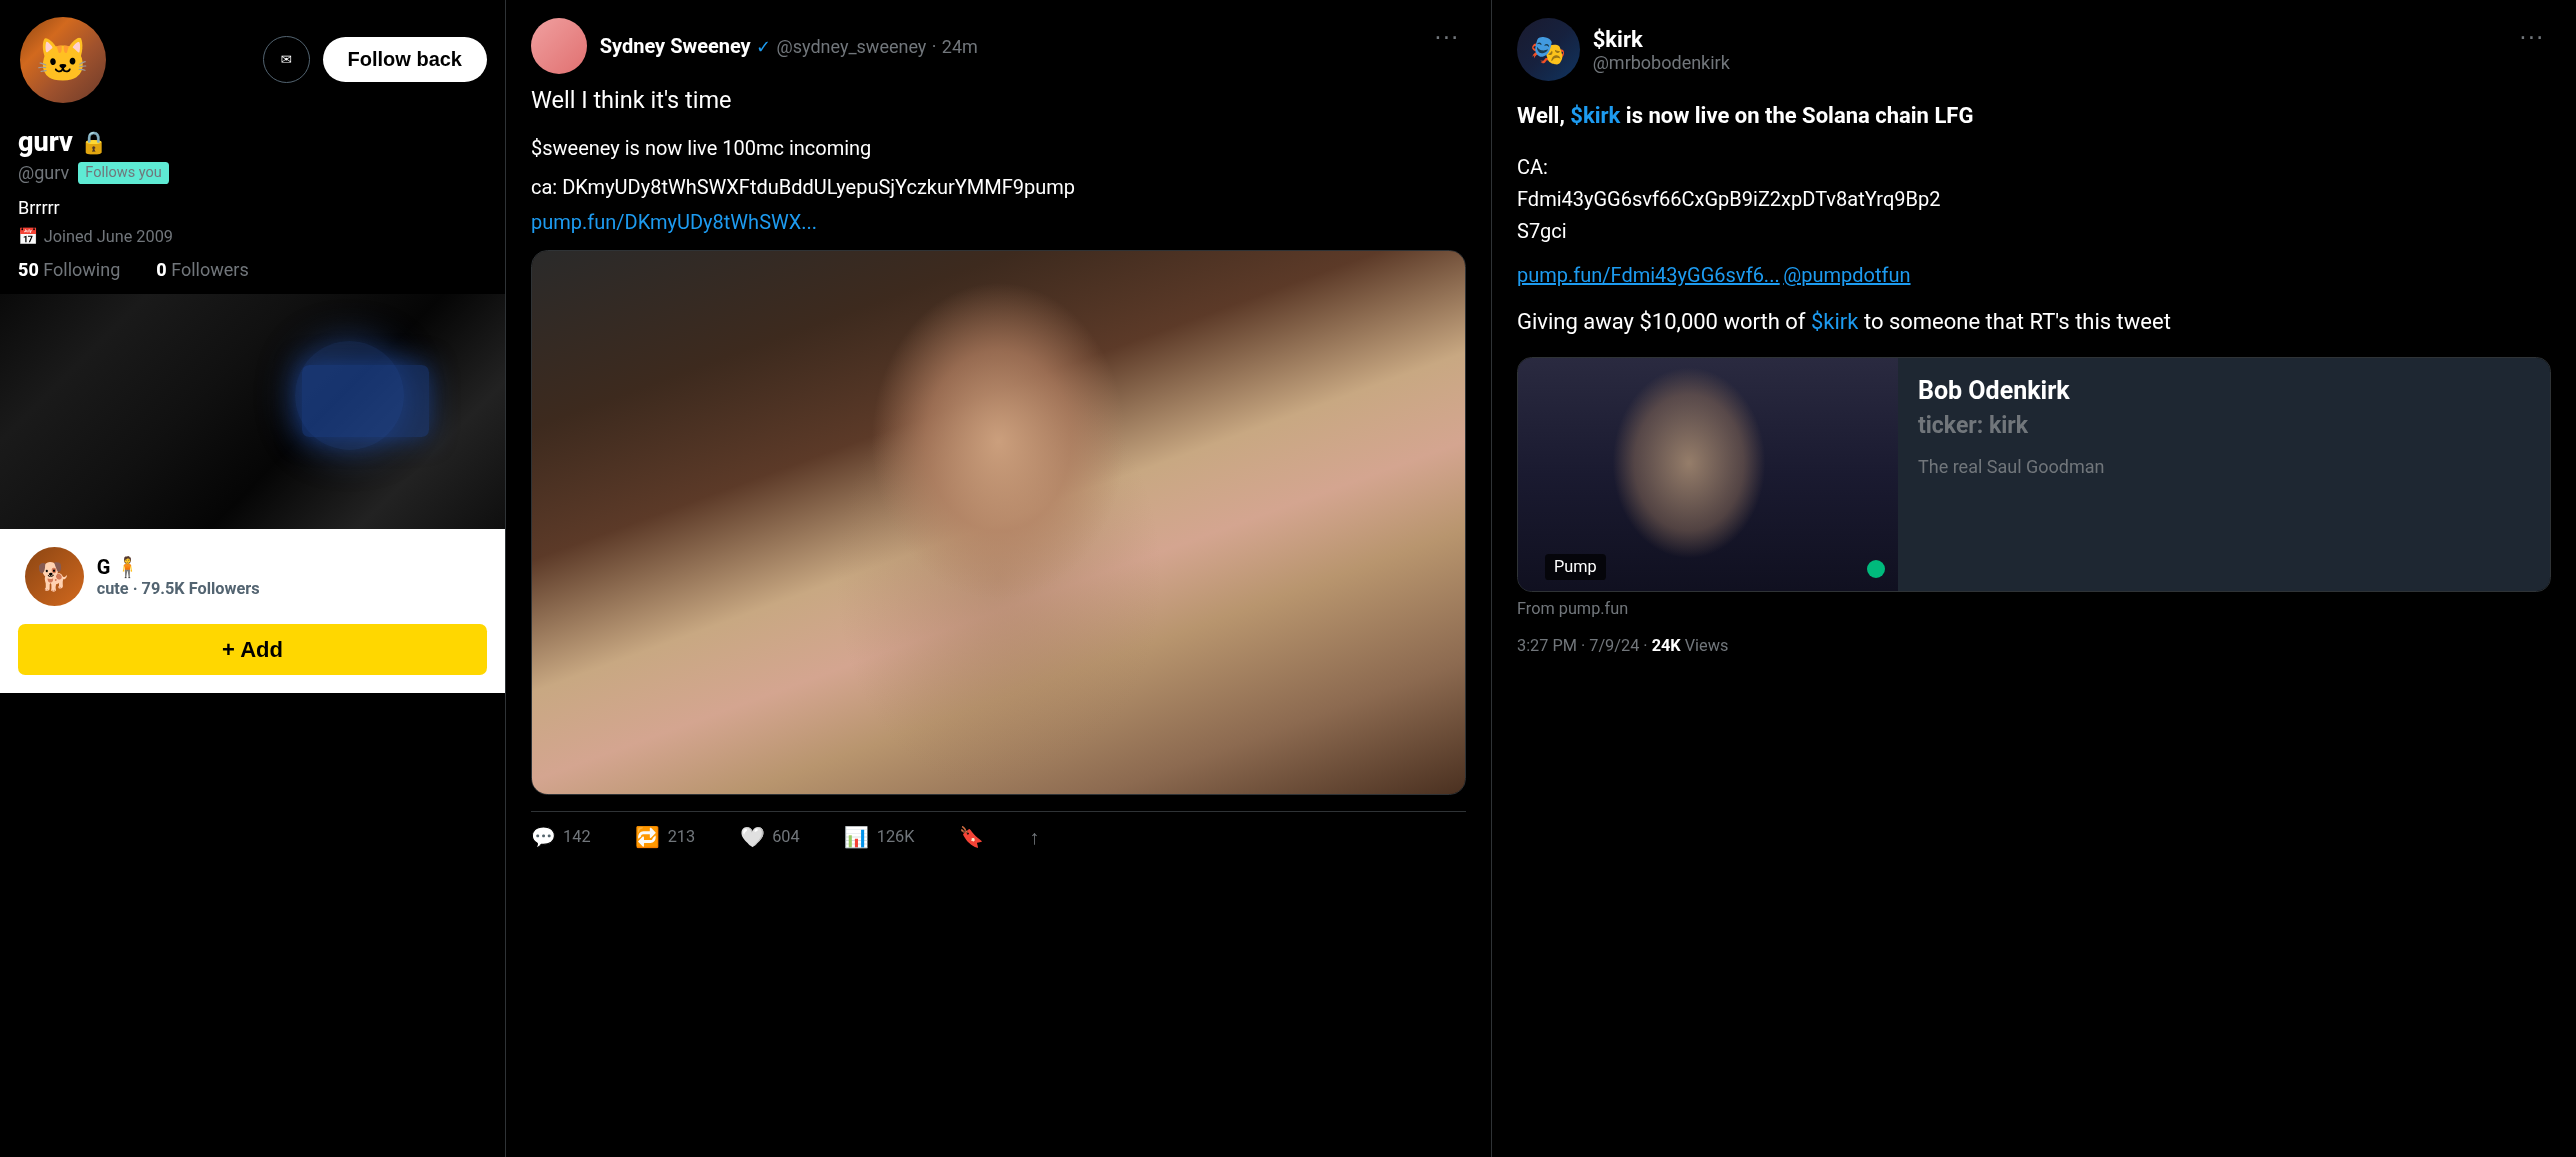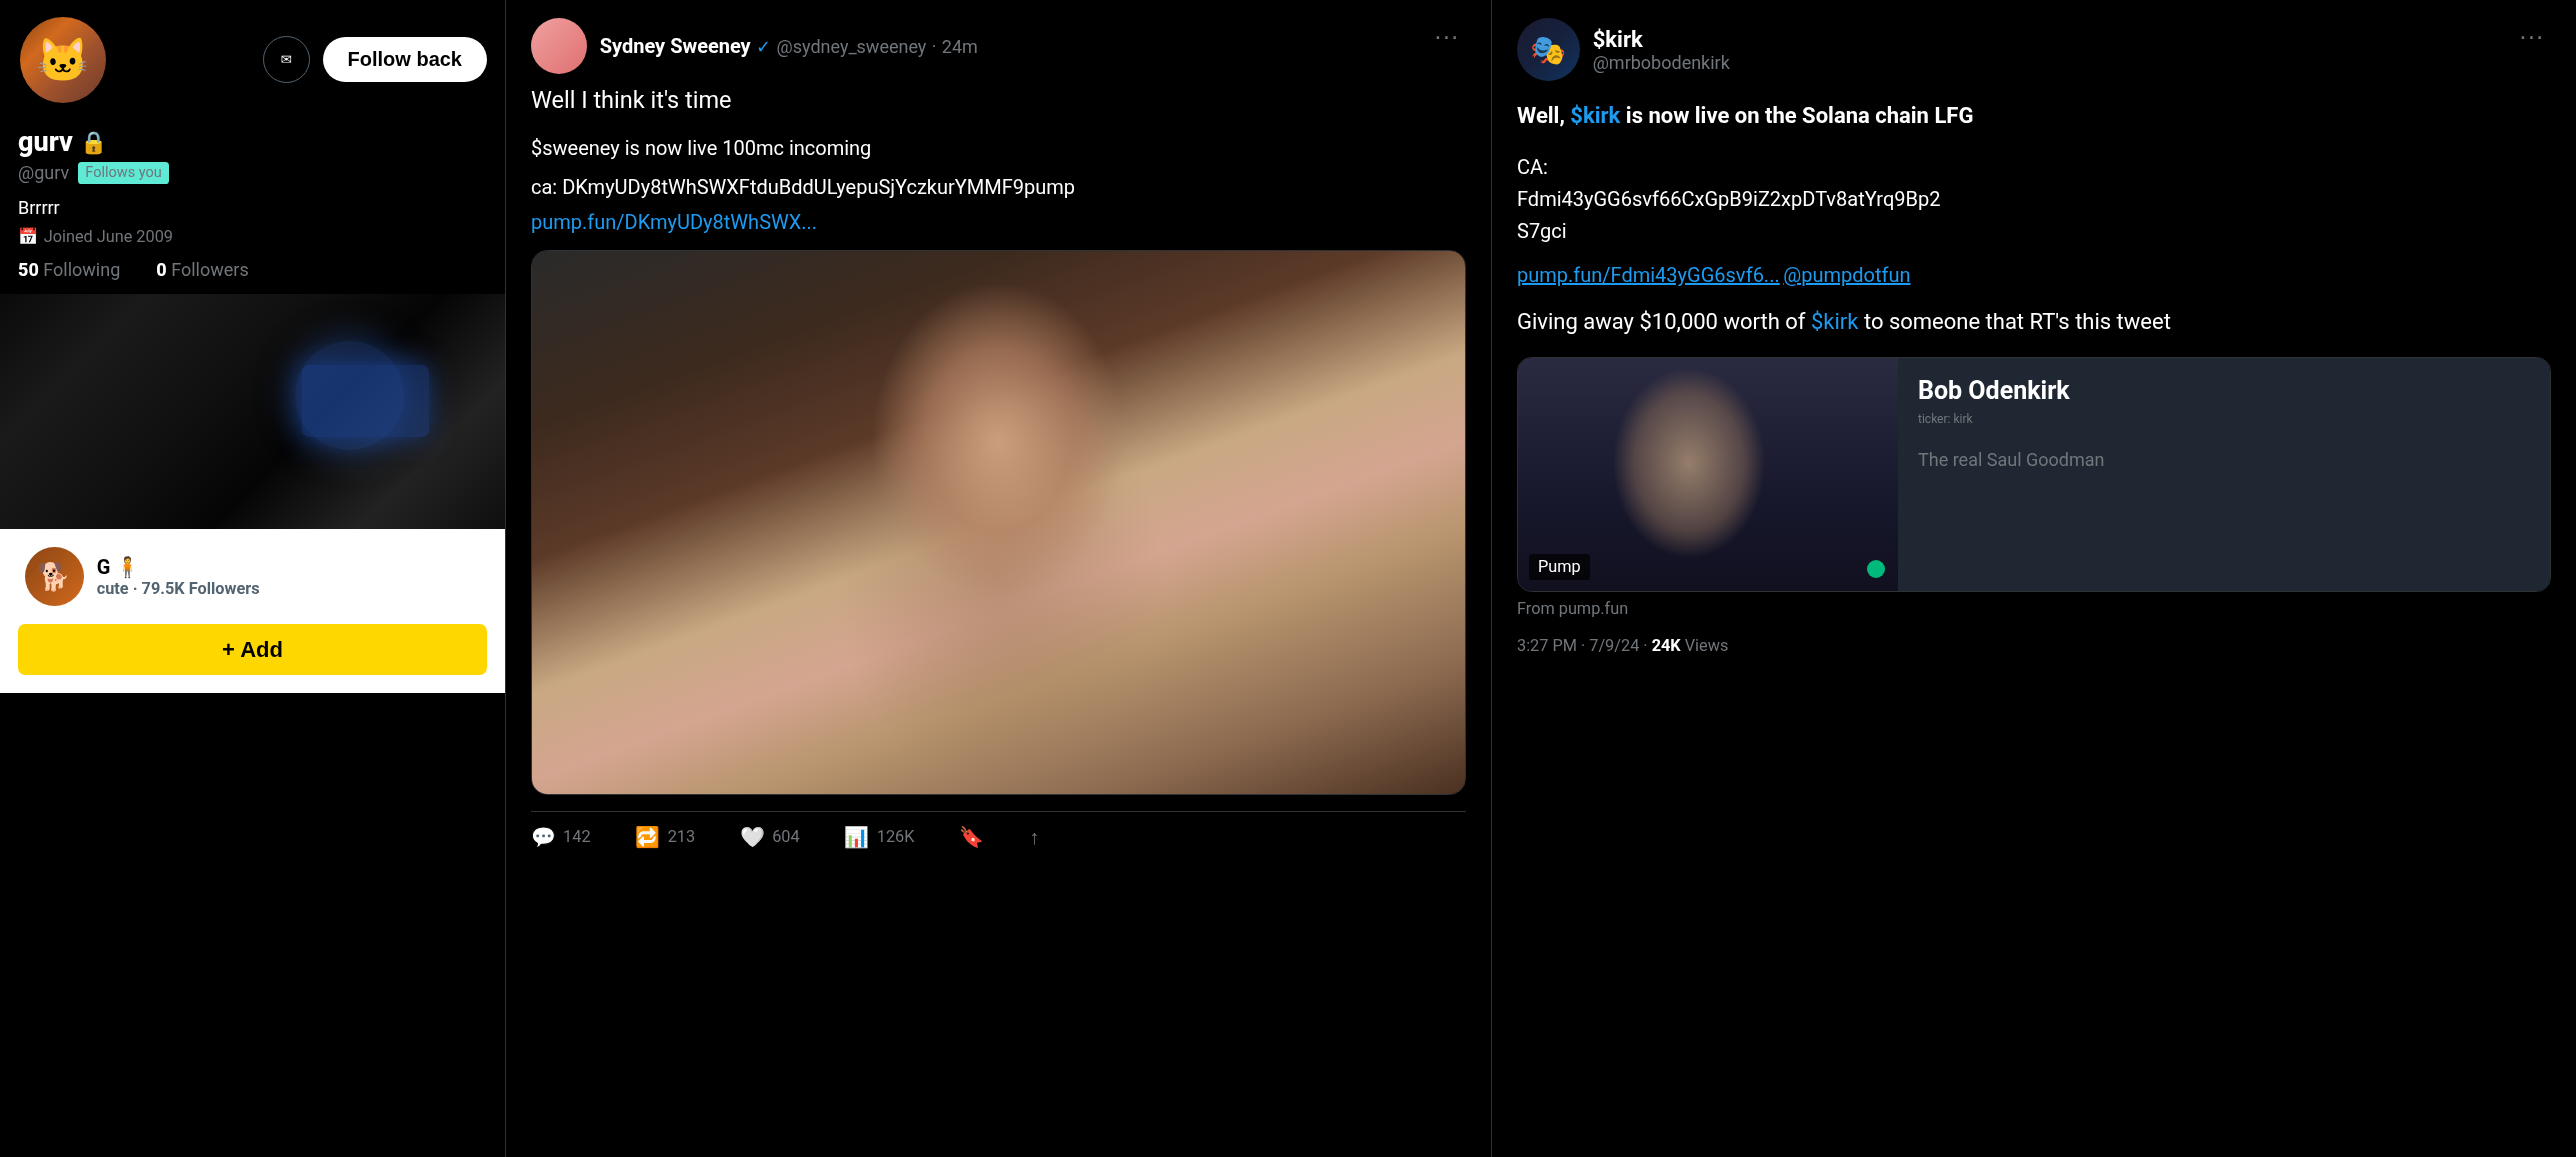--- a/index.html
+++ b/index.html
@@ -508,21 +508,21 @@
       position: absolute;
       top: 0; left: 0; right: 0; bottom: 0;
       background: 
         radial-gradient(ellipse 109px 136px at 45% 45%, rgba(180, 150, 120, 0.8) 0%, rgba(140, 110, 90, 0.5) 50%, transparent 70%),
         linear-gradient(180deg, #2a2a40 0%, #1a1a30 50%, #101020 100%);
     }
 
     .preview-label {
       position: absolute;
       bottom: 11px;
-      left: 11px;
+      left: 27px;
       background: rgba(0,0,0,0.7);
       color: #fff;
       font-size: 16.3px;
       padding: 3.6px 9px;
       border-radius: 3.6px;
     }
 
     .preview-green-dot {
       position: absolute;
       bottom: 12.7px;
@@ -543,23 +543,24 @@
     }
 
     .preview-name {
       font-size: 25px;
       font-weight: 700;
       color: #fff;
       margin-bottom: 7.2px;
     }
 
     .preview-ticker {
-      font-size: 12px;
-      color: #71767b;
-      margin-bottom: 23px;
+      font-size: 23px;
+      color: #71767b;
+      margin-bottom: 17px;
+      font-weight: bold;
     }
 
     .preview-tagline {
       font-size: 18px;
       color: #71767b;
     }
 
     .tweet-footer {
       margin-top: 18px;
       font-size: 16.3px;

